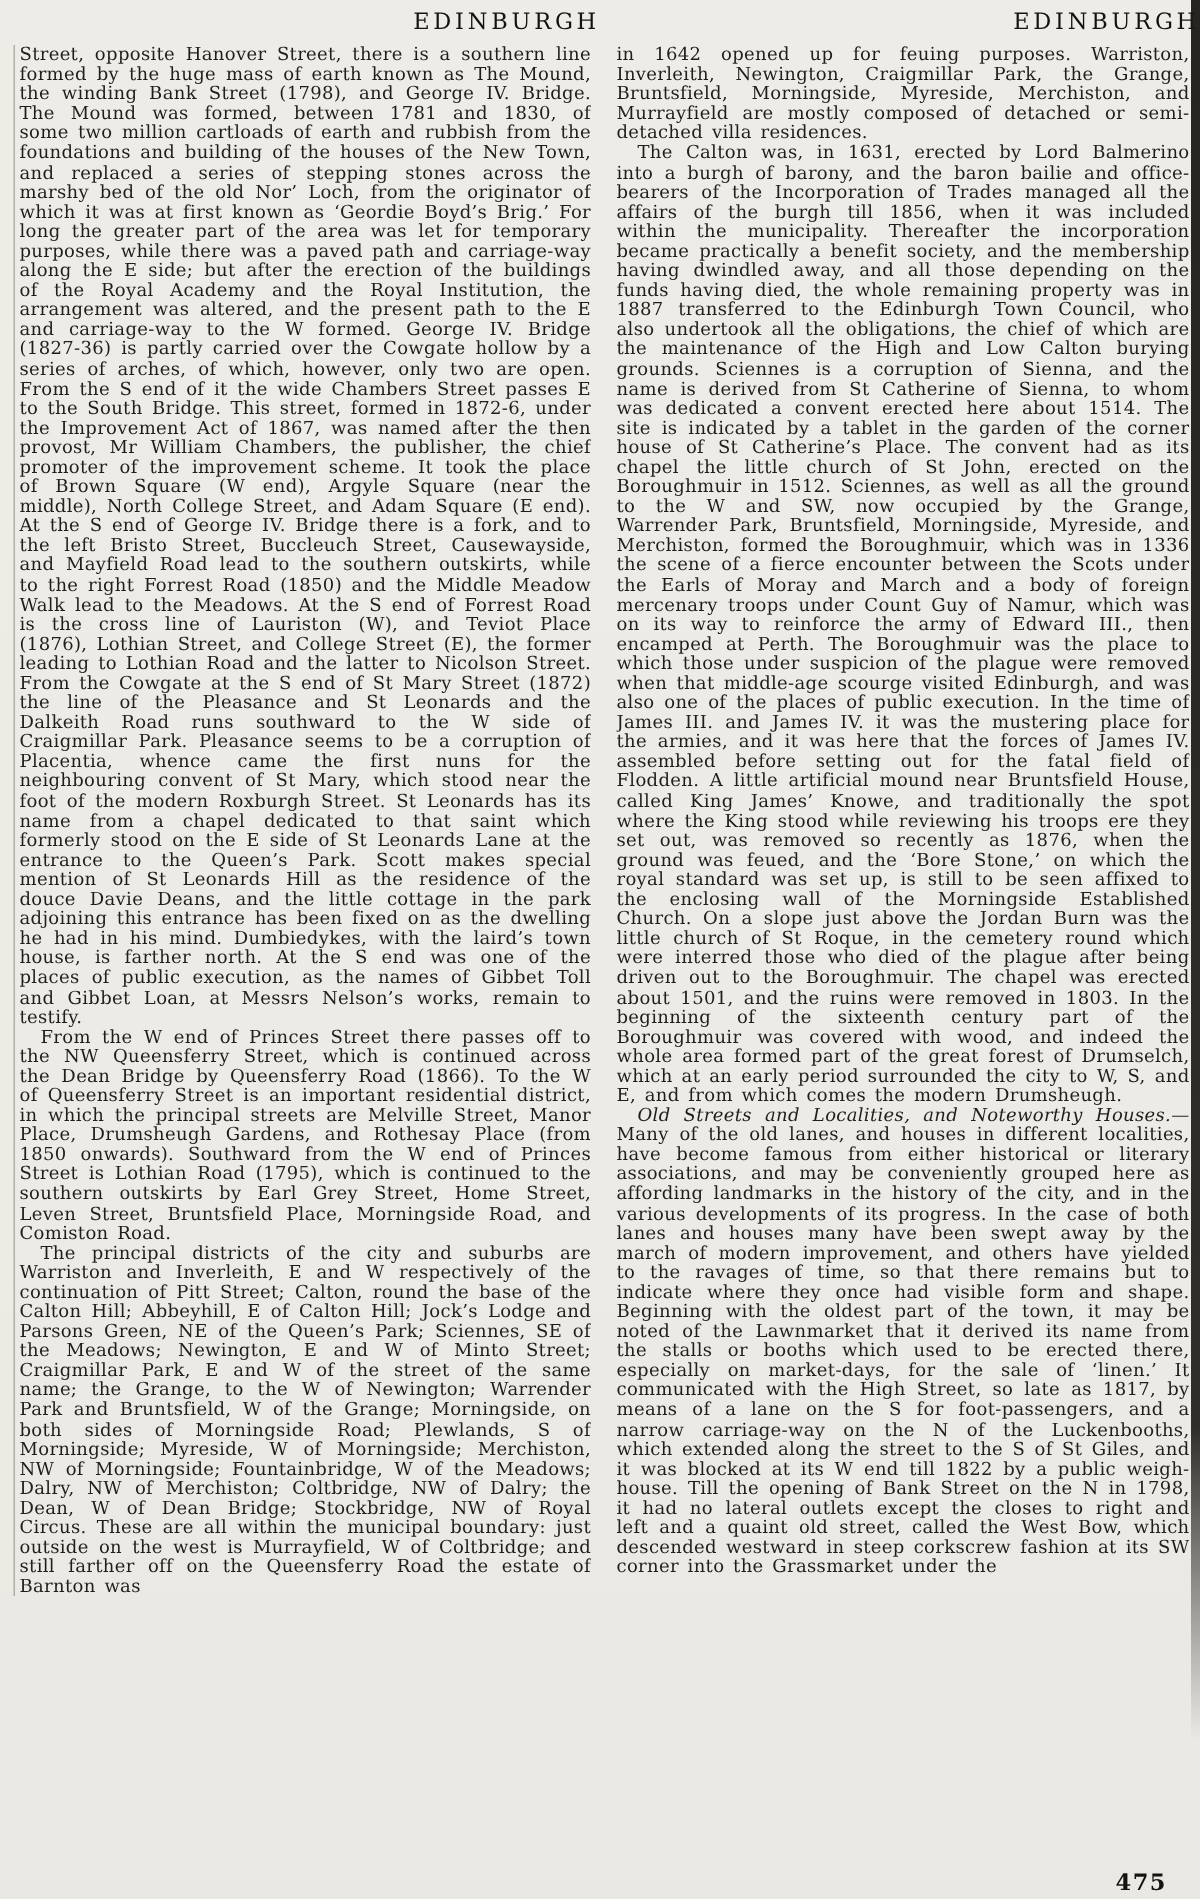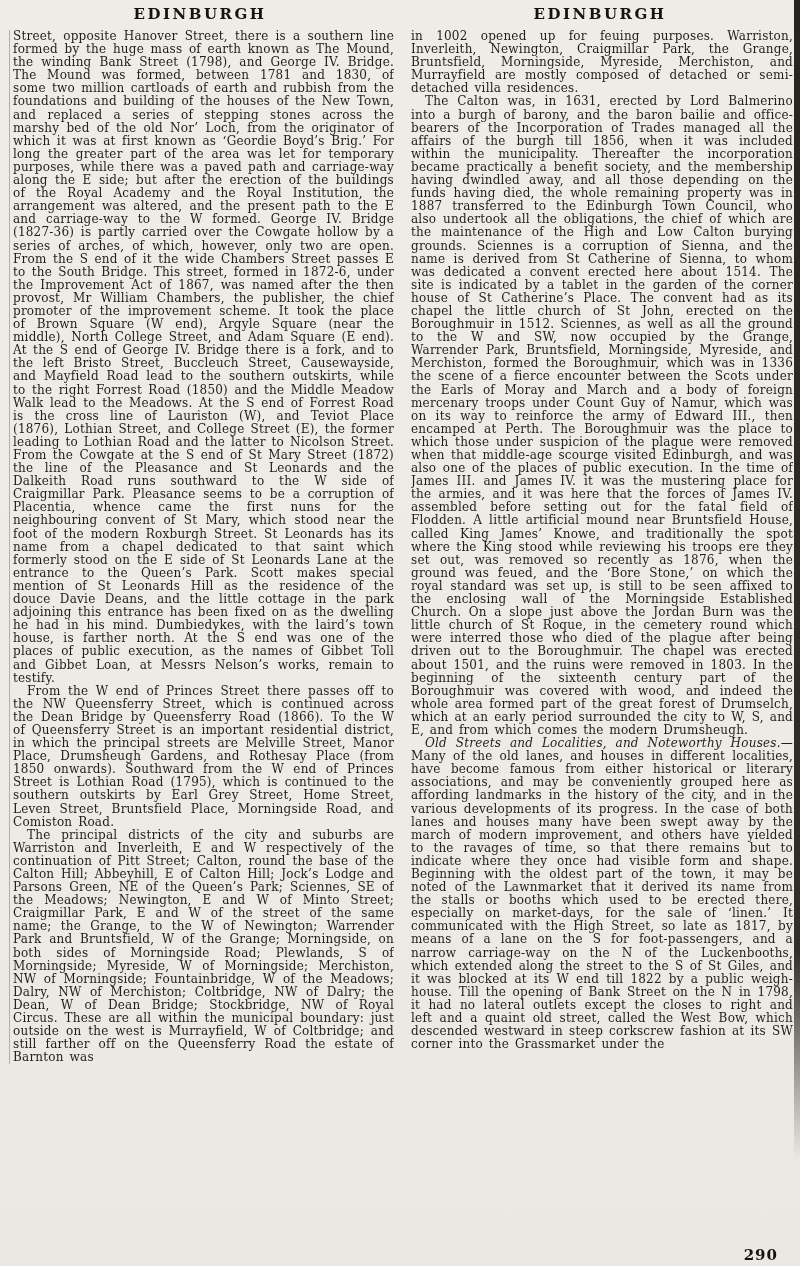--- a/index.html
+++ b/index.html
@@ -16,23 +16,23 @@
     font-family: "DejaVu Serif", "Liberation Serif", serif;
     color: #201d1a;
   }
   .headers {
     display: flex;
     padding-top: 5px;
     height: 25px;
   }
   .header-cell {
     width: 50%;
-    text-align: center;
+    text-align: right;
     font-size: 15px;
-    font-weight: 700;
+    font-weight: 400;
     letter-spacing: 2.5px;
     color: #16130f;
   }
   .columns {
     display: flex;
     align-items: flex-start;
     height: 1236px;
     overflow: hidden;
   }
   .col {
@@ -104,24 +104,24 @@
 
     <div class="col col-left">
       <p class="noindent">Street, opposite Hanover Street, there is a southern line formed by the huge mass of earth known as The Mound, the winding Bank Street (1798), and George IV. Bridge. The Mound was formed, between 1781 and 1830, of some two million cartloads of earth and rubbish from the foundations and building of the houses of the New Town, and replaced a series of stepping stones across the marshy bed of the old Nor’ Loch, from the originator of which it was at first known as ‘Geordie Boyd’s Brig.’ For long the greater part of the area was let for temporary purposes, while there was a paved path and carriage-way along the E side; but after the erection of the buildings of the Royal Academy and the Royal Institution, the arrangement was altered, and the present path to the E and carriage-way to the W formed. George IV. Bridge (1827-36) is partly carried over the Cowgate hollow by a series of arches, of which, however, only two are open. From the S end of it the wide Chambers Street passes E to the South Bridge. This street, formed in 1872-6, under the Improvement Act of 1867, was named after the then provost, Mr William Chambers, the publisher, the chief promoter of the improvement scheme. It took the place of Brown Square (W end), Argyle Square (near the middle), North College Street, and Adam Square (E end). At the S end of George IV. Bridge there is a fork, and to the left Bristo Street, Buccleuch Street, Causewayside, and Mayfield Road lead to the southern outskirts, while to the right Forrest Road (1850) and the Middle Meadow Walk lead to the Meadows. At the S end of Forrest Road is the cross line of Lauriston (W), and Teviot Place (1876), Lothian Street, and College Street (E), the former leading to Lothian Road and the latter to Nicolson Street. From the Cowgate at the S end of St Mary Street (1872) the line of the Pleasance and St Leonards and the Dalkeith Road runs southward to the W side of Craigmillar Park. Pleasance seems to be a corruption of Placentia, whence came the first nuns for the neighbouring convent of St Mary, which stood near the foot of the modern Roxburgh Street. St Leonards has its name from a chapel dedicated to that saint which formerly stood on the E side of St Leonards Lane at the entrance to the Queen’s Park. Scott makes special mention of St Leonards Hill as the residence of the douce Davie Deans, and the little cottage in the park adjoining this entrance has been fixed on as the dwelling he had in his mind. Dumbiedykes, with the laird’s town house, is farther north. At the S end was one of the places of public execution, as the names of Gibbet Toll and Gibbet Loan, at Messrs Nelson’s works, remain to testify.</p>
       <p>From the W end of Princes Street there passes off to the NW Queensferry Street, which is continued across the Dean Bridge by Queensferry Road (1866). To the W of Queensferry Street is an important residential district, in which the principal streets are Melville Street, Manor Place, Drumsheugh Gardens, and Rothesay Place (from 1850 onwards). Southward from the W end of Princes Street is Lothian Road (1795), which is continued to the southern outskirts by Earl Grey Street, Home Street, Leven Street, Bruntsfield Place, Morningside Road, and Comiston Road.</p>
       <p>The principal districts of the city and suburbs are Warriston and Inverleith, E and W respectively of the continuation of Pitt Street; Calton, round the base of the Calton Hill; Abbeyhill, E of Calton Hill; Jock’s Lodge and Parsons Green, NE of the Queen’s Park; Sciennes, SE of the Meadows; Newington, E and W of Minto Street; Craigmillar Park, E and W of the street of the same name; the Grange, to the W of Newington; Warrender Park and Bruntsfield, W of the Grange; Morningside, on both sides of Morningside Road; Plewlands, S of Morningside; Myreside, W of Morningside; Merchiston, NW of Morningside; Fountainbridge, W of the Meadows; Dalry, NW of Merchiston; Coltbridge, NW of Dalry; the Dean, W of Dean Bridge; Stockbridge, NW of Royal Circus. These are all within the municipal boundary: just outside on the west is Murrayfield, W of Coltbridge; and still farther off on the Queensferry Road the estate of Barnton was</p>
     </div>
 
     <div class="divider"></div>
 
     <div class="col col-right">
-      <p class="noindent">in 1002 opened up for feuing purposes. Warriston, Inverleith, Newington, Craigmillar Park, the Grange, Bruntsfield, Morningside, Myreside, Merchiston, and Murrayfield are mostly composed of detached or semi-detached villa residences.</p>
+      <p class="noindent">in 1642 opened up for feuing purposes. Warriston, Inverleith, Newington, Craigmillar Park, the Grange, Bruntsfield, Morningside, Myreside, Merchiston, and Murrayfield are mostly composed of detached or semi-detached villa residences.</p>
       <p>The Calton was, in 1631, erected by Lord Balmerino into a burgh of barony, and the baron bailie and office-bearers of the Incorporation of Trades managed all the affairs of the burgh till 1856, when it was included within the municipality. Thereafter the incorporation became practically a benefit society, and the membership having dwindled away, and all those depending on the funds having died, the whole remaining property was in 1887 transferred to the Edinburgh Town Council, who also undertook all the obligations, the chief of which are the maintenance of the High and Low Calton burying grounds. Sciennes is a corruption of Sienna, and the name is derived from St Catherine of Sienna, to whom was dedicated a convent erected here about 1514. The site is indicated by a tablet in the garden of the corner house of St Catherine’s Place. The convent had as its chapel the little church of St John, erected on the Boroughmuir in 1512. Sciennes, as well as all the ground to the W and SW, now occupied by the Grange, Warrender Park, Bruntsfield, Morningside, Myreside, and Merchiston, formed the Boroughmuir, which was in 1336 the scene of a fierce encounter between the Scots under the Earls of Moray and March and a body of foreign mercenary troops under Count Guy of Namur, which was on its way to reinforce the army of Edward III., then encamped at Perth. The Boroughmuir was the place to which those under suspicion of the plague were removed when that middle-age scourge visited Edinburgh, and was also one of the places of public execution. In the time of James III. and James IV. it was the mustering place for the armies, and it was here that the forces of James IV. assembled before setting out for the fatal field of Flodden. A little artificial mound near Bruntsfield House, called King James’ Knowe, and traditionally the spot where the King stood while reviewing his troops ere they set out, was removed so recently as 1876, when the ground was feued, and the ‘Bore Stone,’ on which the royal standard was set up, is still to be seen affixed to the enclosing wall of the Morningside Established Church. On a slope just above the Jordan Burn was the little church of St Roque, in the cemetery round which were interred those who died of the plague after being driven out to the Boroughmuir. The chapel was erected about 1501, and the ruins were removed in 1803. In the beginning of the sixteenth century part of the Boroughmuir was covered with wood, and indeed the whole area formed part of the great forest of Drumselch, which at an early period surrounded the city to W, S, and E, and from which comes the modern Drumsheugh.</p>
       <p><span class="lead-italic">Old Streets and Localities, and Noteworthy Houses.—</span><span>Many of the old lanes, and houses in different localities, have become famous from either historical or literary associations, and may be conveniently grouped here as affording landmarks in the history of the city, and in the various developments of its progress. In the case of both lanes and houses many have been swept away by the march of modern improvement, and others have yielded to the ravages of time, so that there remains but to indicate where they once had visible form and shape. Beginning with the oldest part of the town, it may be noted of the Lawnmarket that it derived its name from the stalls or booths which used to be erected there, especially on market-days, for the sale of ‘linen.’ It communicated with the High Street, so late as 1817, by means of a lane on the S for foot-passengers, and a narrow carriage-way on the N of the Luckenbooths, which extended along the street to the S of St Giles, and it was blocked at its W end till 1822 by a public weigh-house. Till the opening of Bank Street on the N in 1798, it had no lateral outlets except the closes to right and left and a quaint old street, called the West Bow, which descended westward in steep corkscrew fashion at its SW corner into the Grassmarket under the</span></p>
     </div>
 
   </div>
 
-  <div class="page-number">290</div>
+  <div class="page-number">475</div>
 
   <div class="scan-edge"></div>
 
 </div>
 
 </body></html>

